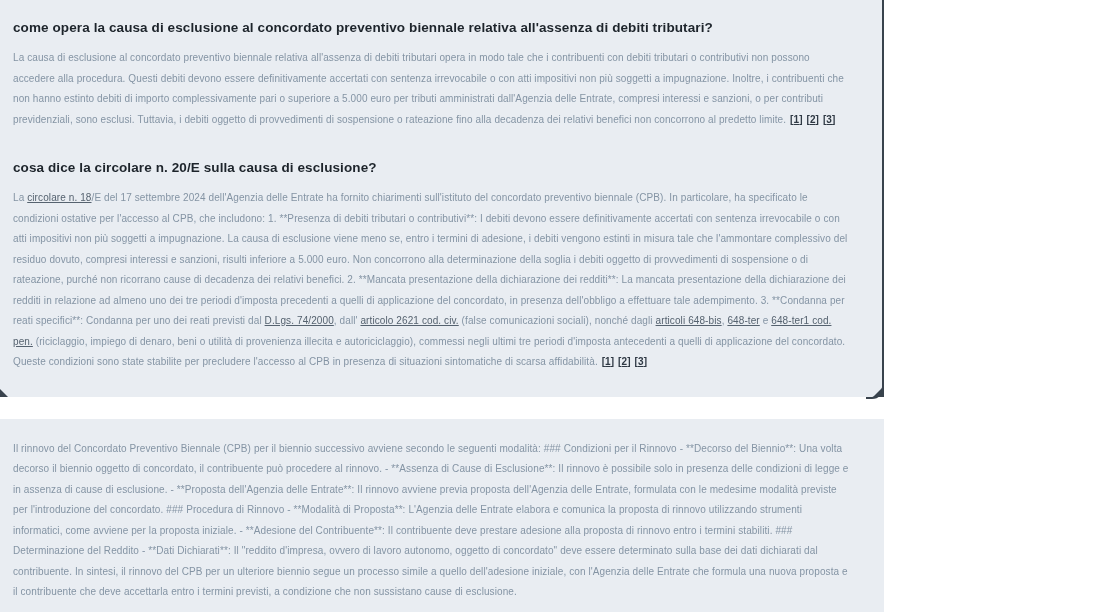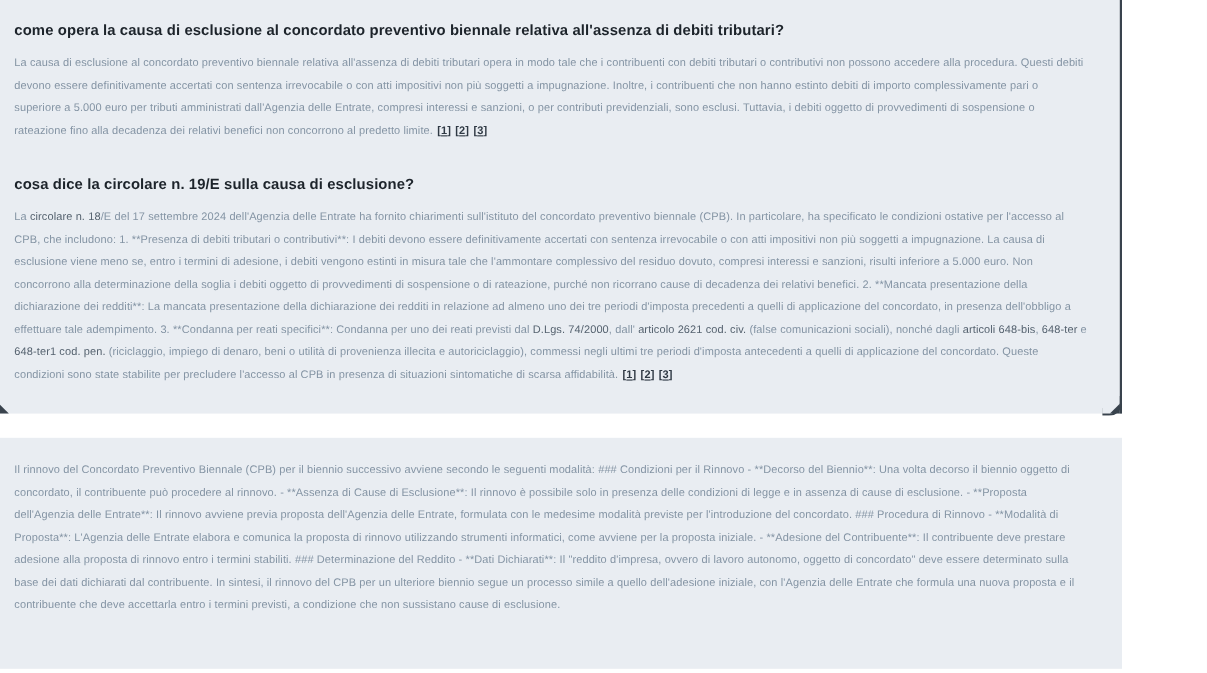--- a/index.html
+++ b/index.html
@@ -14,21 +14,21 @@
   html,body{background:#ffffff;}
   body{
     width:1097px;
     min-height:612px;
     font-family:"Liberation Sans","DejaVu Sans",sans-serif;
     position:relative;
   }
   .card{
     background:var(--card-bg);
     position:relative;
-    width:1020px;
+    width:884px;
   }
   .card-a{
     border-right:2px solid var(--border);
     padding:20px 30px 24px 13px;
     min-height:371px;
   }
   .card-a::after{
     content:"";
     position:absolute;
     right:-2px;bottom:-2px;
@@ -51,20 +51,21 @@
     letter-spacing:.1px;
   }
   .answer{
     font-size:10px;
     line-height:20.5px;
     color:var(--body);
     letter-spacing:.1px;
   }
   .inline-link{
     color:var(--link);
+    text-decoration:underline;
     cursor:pointer;
   }
   .cite{
     color:var(--citation);
     font-weight:bold;
     cursor:pointer;
     text-decoration:none;
     margin-left:1px;
   }
   .cite u{text-decoration:underline;}
@@ -86,21 +87,21 @@
 </style>
 </head>
 <body>
 
 <div class="card card-a">
   <section class="qa">
     <h3 class="question">come opera la causa di esclusione al concordato preventivo biennale relativa all'assenza di debiti tributari?</h3>
     <p class="answer">La causa di esclusione al concordato preventivo biennale relativa all'assenza di debiti tributari opera in modo tale che i contribuenti con debiti tributari o contributivi non possono accedere alla procedura. Questi debiti devono essere definitivamente accertati con sentenza irrevocabile o con atti impositivi non più soggetti a impugnazione. Inoltre, i contribuenti che non hanno estinto debiti di importo complessivamente pari o superiore a 5.000 euro per tributi amministrati dall'Agenzia delle Entrate, compresi interessi e sanzioni, o per contributi previdenziali, sono esclusi. Tuttavia, i debiti oggetto di provvedimenti di sospensione o rateazione fino alla decadenza dei relativi benefici non concorrono al predetto limite. <a class="cite">[<u>1</u>]</a> <a class="cite">[<u>2</u>]</a> <a class="cite">[<u>3</u>]</a> </p>
   </section>
   <section class="qa">
-    <h3 class="question">cosa dice la circolare n. 19/E sulla causa di esclusione?</h3>
+    <h3 class="question">cosa dice la circolare n. 20/E sulla causa di esclusione?</h3>
     <p class="answer">La <a class="inline-link">circolare n. 18</a>/E del 17 settembre 2024 dell'Agenzia delle Entrate ha fornito chiarimenti sull'istituto del concordato preventivo biennale (CPB). In particolare, ha specificato le condizioni ostative per l'accesso al CPB, che includono: 1. **Presenza di debiti tributari o contributivi**: I debiti devono essere definitivamente accertati con sentenza irrevocabile o con atti impositivi non più soggetti a impugnazione. La causa di esclusione viene meno se, entro i termini di adesione, i debiti vengono estinti in misura tale che l'ammontare complessivo del residuo dovuto, compresi interessi e sanzioni, risulti inferiore a 5.000 euro. Non concorrono alla determinazione della soglia i debiti oggetto di provvedimenti di sospensione o di rateazione, purché non ricorrano cause di decadenza dei relativi benefici. 2. **Mancata presentazione della dichiarazione dei redditi**: La mancata presentazione della dichiarazione dei redditi in relazione ad almeno uno dei tre periodi d'imposta precedenti a quelli di applicazione del concordato, in presenza dell'obbligo a effettuare tale adempimento. 3. **Condanna per reati specifici**: Condanna per uno dei reati previsti dal <a class="inline-link">D.Lgs. 74/2000</a>, dall' <a class="inline-link">articolo 2621 cod. civ.</a> (false comunicazioni sociali), nonché dagli <a class="inline-link">articoli 648-bis</a>, <a class="inline-link">648-ter</a> e <a class="inline-link">648-ter1 cod. pen.</a> (riciclaggio, impiego di denaro, beni o utilità di provenienza illecita e autoriciclaggio), commessi negli ultimi tre periodi d'imposta antecedenti a quelli di applicazione del concordato. Queste condizioni sono state stabilite per precludere l'accesso al CPB in presenza di situazioni sintomatiche di scarsa affidabilità. <a class="cite">[<u>1</u>]</a> <a class="cite">[<u>2</u>]</a> <a class="cite">[<u>3</u>]</a> </p>
   </section>
   <span class="grip grip-bl"></span>
   <span class="grip grip-br"></span>
 </div>
 
 <div class="card card-b">
   <section class="qa">
     <p class="answer">Il rinnovo del Concordato Preventivo Biennale (CPB) per il biennio successivo avviene secondo le seguenti modalità: ### Condizioni per il Rinnovo - **Decorso del Biennio**: Una volta decorso il biennio oggetto di concordato, il contribuente può procedere al rinnovo. - **Assenza di Cause di Esclusione**: Il rinnovo è possibile solo in presenza delle condizioni di legge e in assenza di cause di esclusione. - **Proposta dell'Agenzia delle Entrate**: Il rinnovo avviene previa proposta dell'Agenzia delle Entrate, formulata con le medesime modalità previste per l'introduzione del concordato. ### Procedura di Rinnovo - **Modalità di Proposta**: L'Agenzia delle Entrate elabora e comunica la proposta di rinnovo utilizzando strumenti informatici, come avviene per la proposta iniziale. - **Adesione del Contribuente**: Il contribuente deve prestare adesione alla proposta di rinnovo entro i termini stabiliti. ### Determinazione del Reddito - **Dati Dichiarati**: Il "reddito d'impresa, ovvero di lavoro autonomo, oggetto di concordato" deve essere determinato sulla base dei dati dichiarati dal contribuente. In sintesi, il rinnovo del CPB per un ulteriore biennio segue un processo simile a quello dell'adesione iniziale, con l'Agenzia delle Entrate che formula una nuova proposta e il contribuente che deve accettarla entro i termini previsti, a condizione che non sussistano cause di esclusione.    </p>
   </section>

